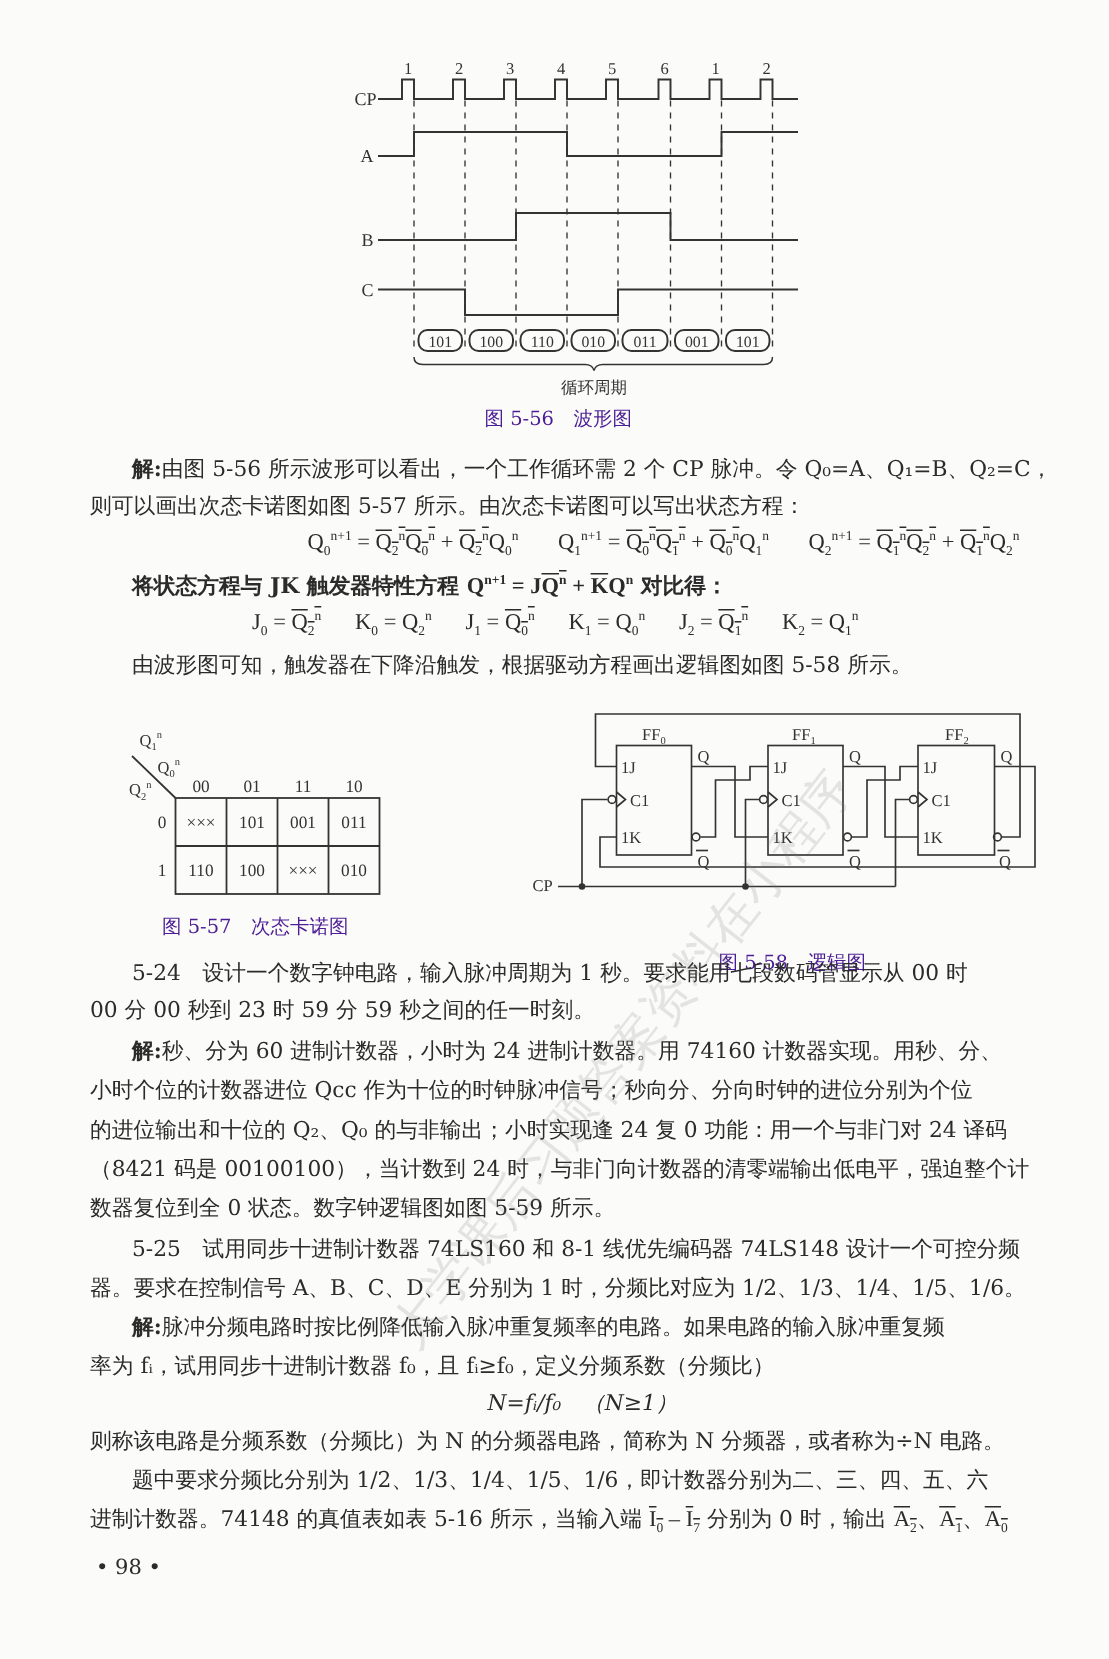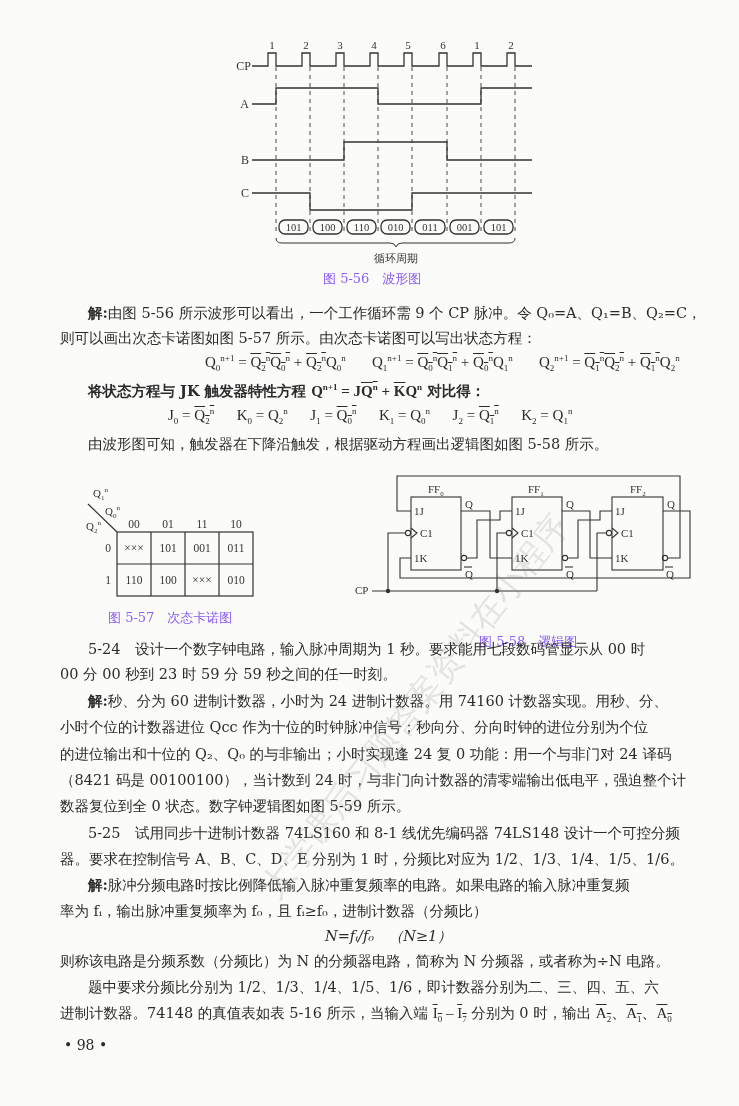--- a/index.html
+++ b/index.html
@@ -1,20 +1,20 @@
 <!DOCTYPE html>
 <html><head>
 <meta charset="utf-8">
 <style>
   html, body { margin:0; padding:0; }
   body { width:739px; height:1106px; background:#fbfbf9; position:relative; overflow:hidden;
          font-family:"DejaVu Serif","Liberation Serif",serif; color:#2b2b2b; }
   .abs { position:absolute; }
   .txt { font-size:14.5px; line-height:20px; white-space:nowrap; }
-  .cap { font-size:13px; color:#8b5cf6; }
+  .cap { font-size:13px; color:#4c1d95; }
   .bold { font-weight:bold; }
   svg text { font-family:"Liberation Serif","DejaVu Serif",serif; fill:#333; }
   .ol { text-decoration:overline; }
   sup, sub { font-size:9px; line-height:0; }
   .eq { font-family:"Liberation Serif",serif; font-size:15px; }
   .watermark { position:absolute; color:rgba(120,120,120,0.18); font-size:34px; transform:rotate(-52deg);
                transform-origin:left top; white-space:nowrap; font-family:"DejaVu Sans",sans-serif; pointer-events:none; }
 </style>
 </head>
 <body>
@@ -74,21 +74,21 @@
     <text x="395.5" y="231">010</text>
       <text x="430" y="231">011</text>
       <text x="464.5" y="231">001</text>
       <text x="498.5" y="231">101</text>
   </g>
   <text x="396" y="262" font-size="11" text-anchor="middle">循环周期</text>
 </svg>
 <div class="abs cap" style="left:323px;top:270px;">图 5-56　波形图</div>
 
 <div class="abs txt" style="left:88px;top:303px;">
-  <span class="bold">解:</span><span>由图 5-56 所示波形可以看出，一个工作循环需 9 个 CP 脉冲。令 Q₀=A、Q₁=B、Q₂=C，</span>
+  <span class="bold">解:</span><span>由图 5-56 所示波形可以看出，一个工作循环需 2 个 CP 脉冲。令 Q₀=A、Q₁=B、Q₂=C，</span>
 </div>
 <div class="abs txt" style="left:60px;top:328px;">则可以画出次态卡诺图如图 5-57 所示。由次态卡诺图可以写出状态方程：</div>
 
 <div class="abs eq" style="left:160px;top:354px;white-space:nowrap;margin-left:45px;">
   Q<sub>0</sub><sup>n+1</sup> = <span class="ol">Q<sub>2</sub><sup>n</sup>Q<sub>0</sub><sup>n</sup></span> + <span class="ol">Q<sub>2</sub><sup>n</sup></span>Q<sub>0</sub><sup>n</sup>
     Q<sub>1</sub><sup>n+1</sup> = <span class="ol">Q<sub>0</sub><sup>n</sup>Q<sub>1</sub><sup>n</sup></span> + <span class="ol">Q<sub>0</sub><sup>n</sup></span>Q<sub>1</sub><sup>n</sup>
     Q<sub>2</sub><sup>n+1</sup> = <span class="ol">Q<sub>1</sub><sup>n</sup>Q<sub>2</sub><sup>n</sup></span> + <span class="ol">Q<sub>1</sub><sup>n</sup></span>Q<sub>2</sub><sup>n</sup>
 </div>
 
 <div class="abs txt" style="left:88px;top:381px;font-weight:bold;">
@@ -209,21 +209,21 @@
 <div class="abs txt" style="left:60px;top:717px;">小时个位的计数器进位 Qcc 作为十位的时钟脉冲信号；秒向分、分向时钟的进位分别为个位</div>
 <div class="abs txt" style="left:60px;top:744px;">的进位输出和十位的 Q₂、Q₀ 的与非输出；小时实现逢 24 复 0 功能：用一个与非门对 24 译码</div>
 <div class="abs txt" style="left:60px;top:770px;">（8421 码是 00100100），当计数到 24 时，与非门向计数器的清零端输出低电平，强迫整个计</div>
 <div class="abs txt" style="left:60px;top:796px;text-align:center;">数器复位到全 0 状态。数字钟逻辑图如图 5-59 所示。</div>
 
 <div class="abs txt" style="left:88px;top:823px;">5-25　试用同步十进制计数器 74LS160 和 8-1 线优先编码器 74LS148 设计一个可控分频</div>
 <div class="abs txt" style="left:60px;top:849px;">器。要求在控制信号 A、B、C、D、E 分别为 1 时，分频比对应为 1/2、1/3、1/4、1/5、1/6。</div>
 <div class="abs txt" style="left:88px;top:875px;">
   <span class="bold">解:</span><span>脉冲分频电路时按比例降低输入脉冲重复频率的电路。如果电路的输入脉冲重复频</span>
 </div>
-<div class="abs txt" style="left:60px;top:901px;">率为 fᵢ，输出脉冲重复频率为 f₀，且 fᵢ≥f₀，进制计数器（分频比）</div>
+<div class="abs txt" style="left:60px;top:901px;">率为 fᵢ，试用同步十进制计数器 f₀，且 fᵢ≥f₀，定义分频系数（分频比）</div>
 <div class="abs txt" style="left:325px;top:926px;font-style:italic;">N=fᵢ/f₀　（N≥1）</div>
 <div class="abs txt" style="left:60px;top:951px;">则称该电路是分频系数（分频比）为 N 的分频器电路，简称为 N 分频器，或者称为÷N 电路。</div>
 <div class="abs txt" style="left:88px;top:977px;">题中要求分频比分别为 1/2、1/3、1/4、1/5、1/6，即计数器分别为二、三、四、五、六</div>
 <div class="abs txt" style="left:60px;top:1003px;">
   <span>进制计数器。74148 的真值表如表 5-16 所示，当输入端</span>
   <span class="eq"><span class="ol">I<sub>0</sub></span> – <span class="ol">I<sub>7</sub></span></span>
   <span>分别为 0 时，输出</span>
   <span class="eq"><span class="ol">A<sub>2</sub></span>、<span class="ol">A<sub>1</sub></span>、<span class="ol">A<sub>0</sub></span></span>
 </div>
 

